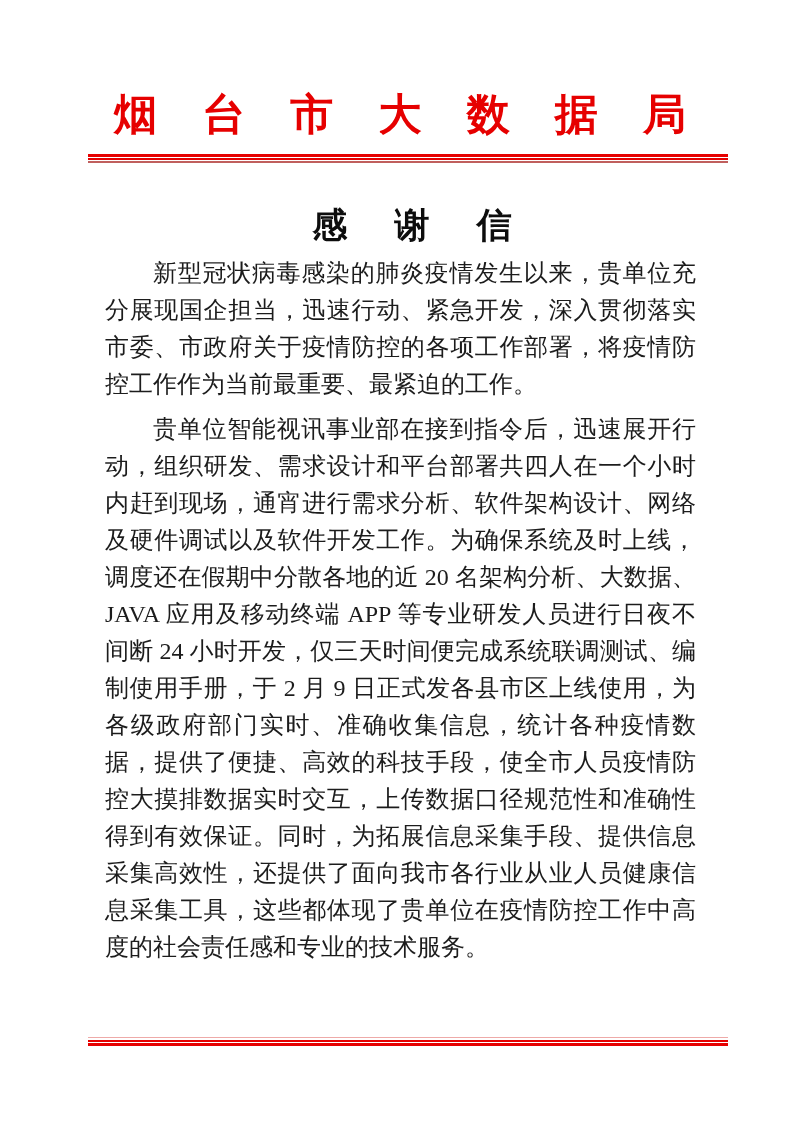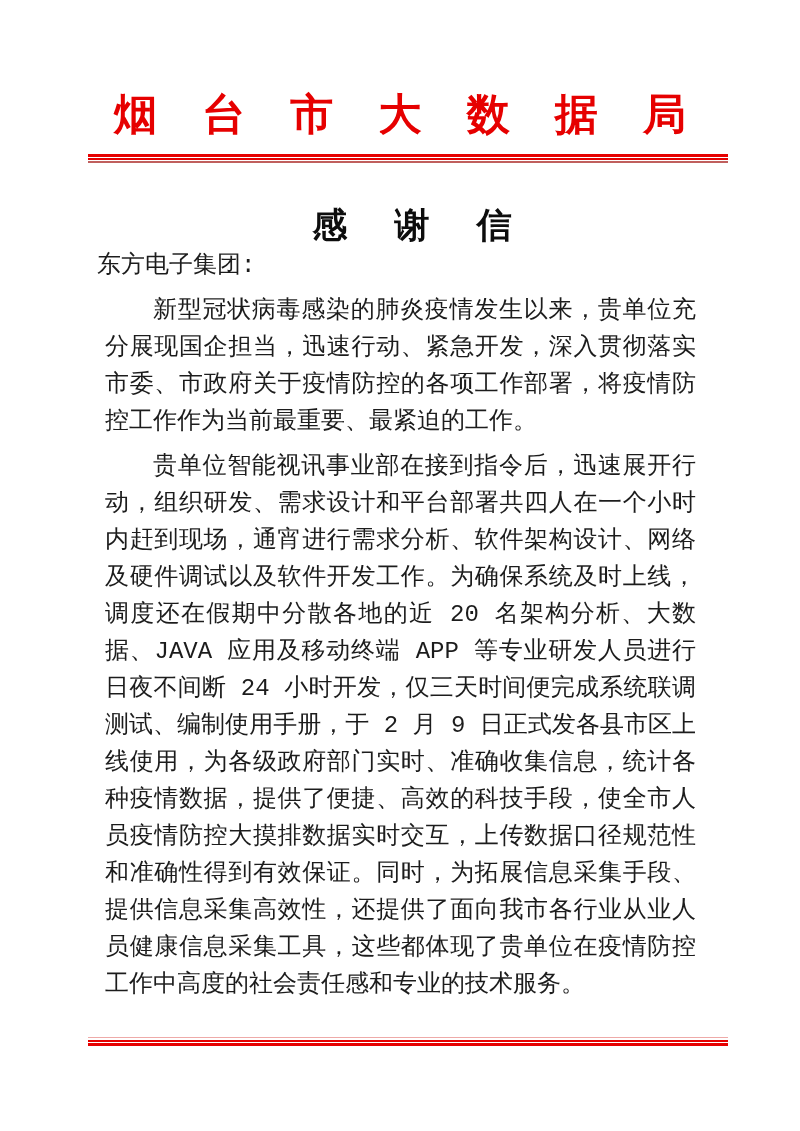--- a/index.html
+++ b/index.html
@@ -5,21 +5,21 @@
   html, body {
     margin: 0;
     padding: 0;
     background: #ffffff;
   }
   .page {
     position: relative;
     width: 800px;
     height: 1131px;
     background: #ffffff;
-    font-family: Liberation Mono, monospace;
+    font-family: Liberation Serif, serif;
     overflow: hidden;
   }
   
   .letterhead {
     position: absolute;
     top: 86px;
     left: 0;
     width: 100%;
     margin: 0;
     text-align: center;
@@ -96,21 +96,20 @@
 
   <div class="rule-top">
     <div class="line-a"></div>
     <div class="line-b"></div>
     <div class="line-c"></div>
   </div>
 
   <h2 class="doc-title">感谢信</h2>
 
   <main class="letter-body">
-    <p class="salutation">东方电子集团:</p>
     <p class="para">新型冠状病毒感染的肺炎疫情发生以来，贵单位充分展现国企担当，迅速行动、紧急开发，深入贯彻落实市委、市政府关于疫情防控的各项工作部署，将疫情防控工作作为当前最重要、最紧迫的工作。</p>
     <p class="para">贵单位智能视讯事业部在接到指令后，迅速展开行动，组织研发、需求设计和平台部署共四人在一个小时内赶到现场，通宵进行需求分析、软件架构设计、网络及硬件调试以及软件开发工作。为确保系统及时上线，调度还在假期中分散各地的近 20 名架构分析、大数据、JAVA 应用及移动终端 APP 等专业研发人员进行日夜不间断 24 小时开发，仅三天时间便完成系统联调测试、编制使用手册，于 2 月 9 日正式发各县市区上线使用，为各级政府部门实时、准确收集信息，统计各种疫情数据，提供了便捷、高效的科技手段，使全市人员疫情防控大摸排数据实时交互，上传数据口径规范性和准确性得到有效保证。同时，为拓展信息采集手段、提供信息采集高效性，还提供了面向我市各行业从业人员健康信息采集工具，这些都体现了贵单位在疫情防控工作中高度的社会责任感和专业的技术服务。</p>
   </main>
 
   <div class="rule-bottom">
     <div class="line-a"></div>
     <div class="line-b"></div>
     <div class="line-c"></div>
   </div>
 

